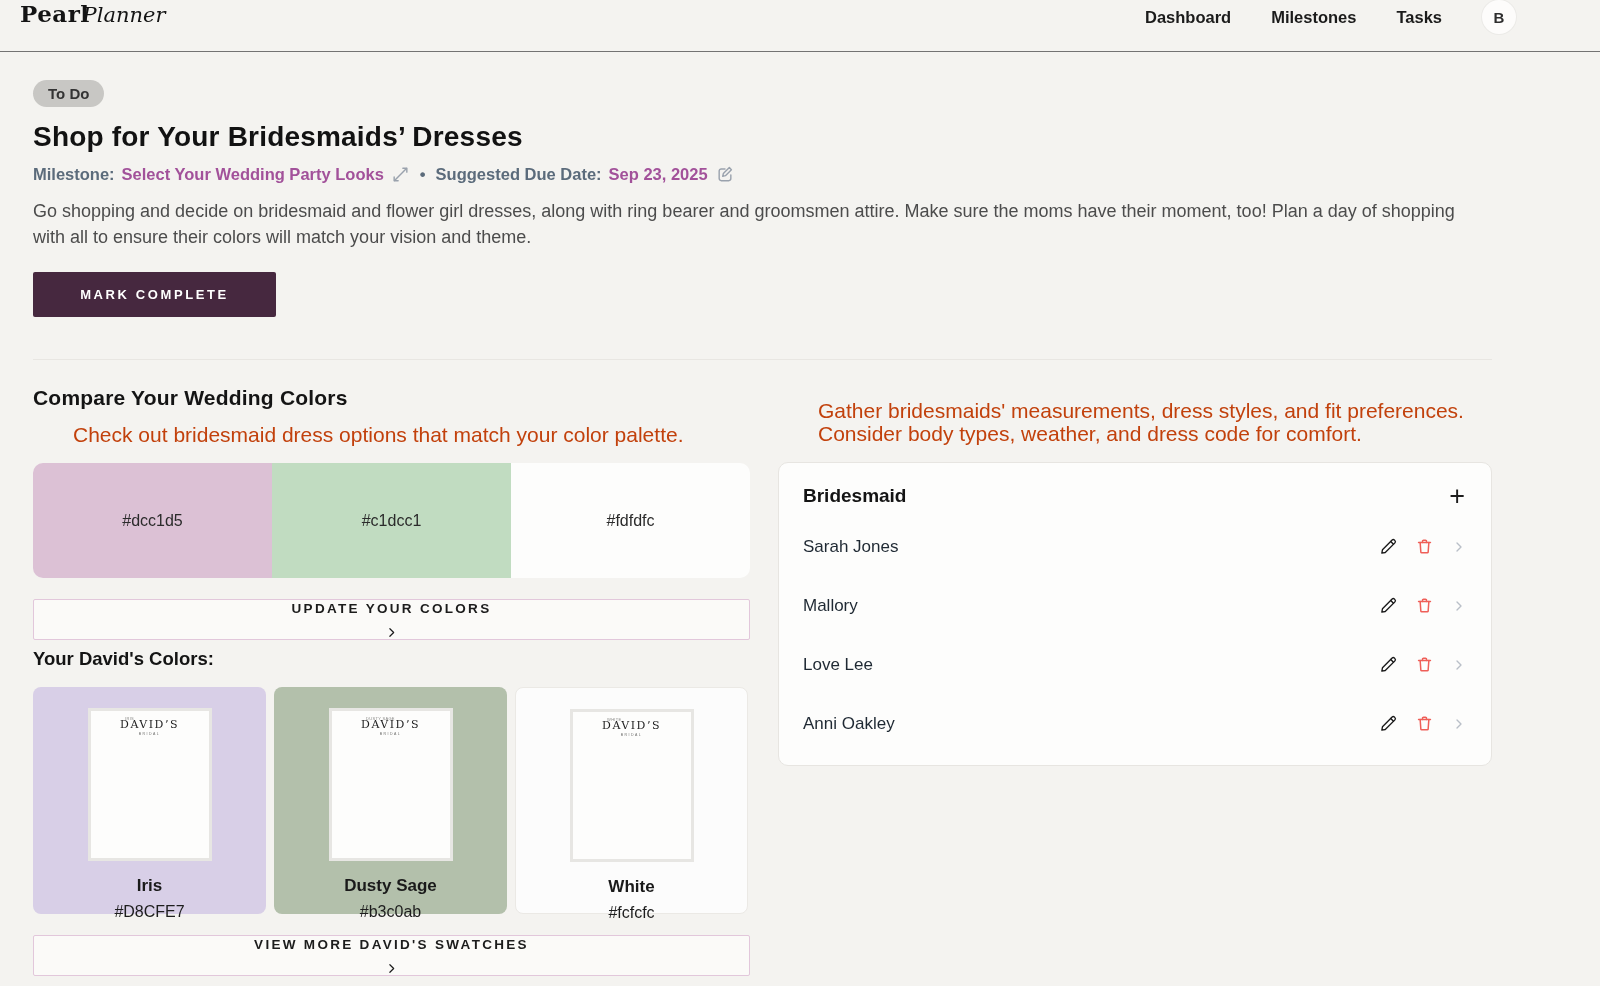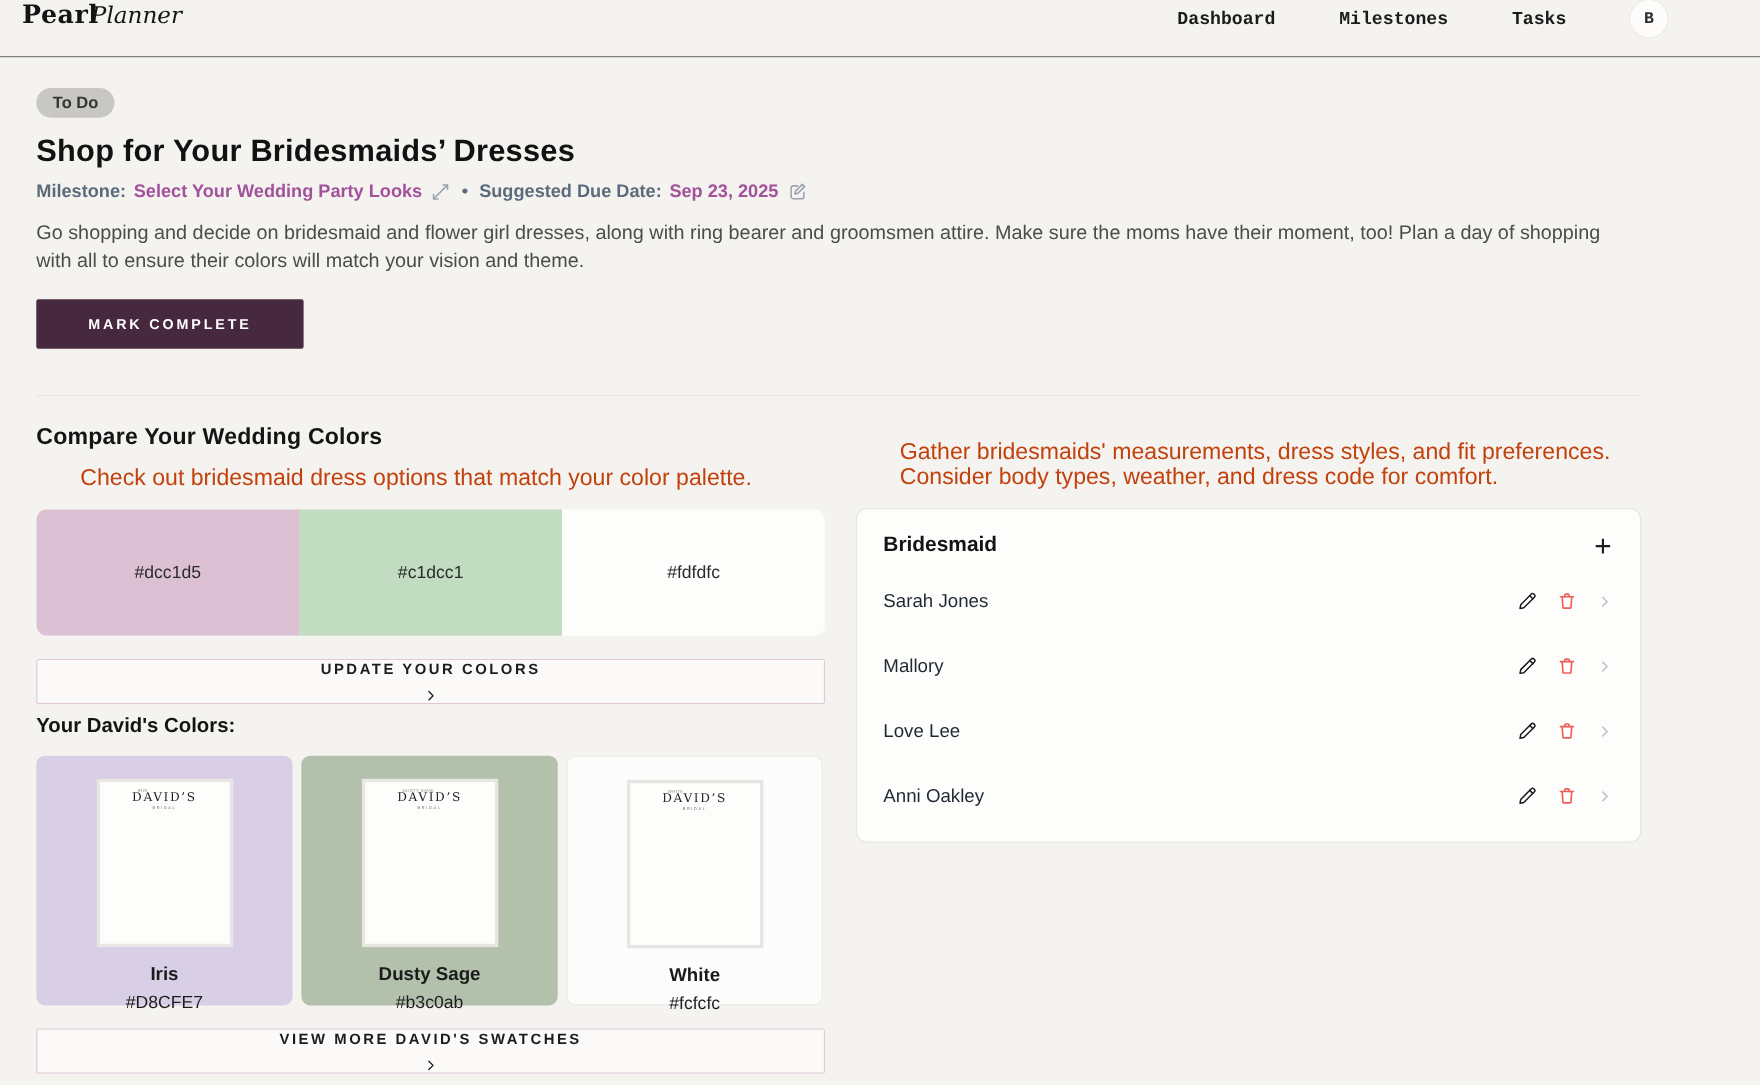--- a/index.html
+++ b/index.html
@@ -23,21 +23,21 @@
   .logo { display: flex; align-items: baseline; cursor: pointer; }
   .logo-pearl {
     font-family: "DejaVu Serif", serif;
     font-size: 23px; font-weight: 600; letter-spacing: 0.5px; color: #141414;
   }
   .logo-planner {
     font-family: "DejaVu Serif", serif;
     font-style: italic; font-size: 21px; font-weight: 400;
     margin-left: -7px; color: #141414;
   }
-  nav { display: flex; align-items: center; gap: 58px; font-family: Liberation Mono, monospace; }
+  nav { display: flex; align-items: center; gap: 40px; }
   nav a { font-size: 16.5px; font-weight: 600; color: #1b1b1b; text-decoration: none; cursor: pointer; }
   .avatar {
     width: 34px; height: 34px; border-radius: 50%;
     background: #fdfcfb; box-shadow: 0 0 0 1px rgba(0,0,0,0.035);
     display: flex; align-items: center; justify-content: center;
     font-size: 15px; font-weight: 600; color: #2e2e2e; cursor: pointer;
   }
 
   
   main { padding: 28px 0 0 33px; }

